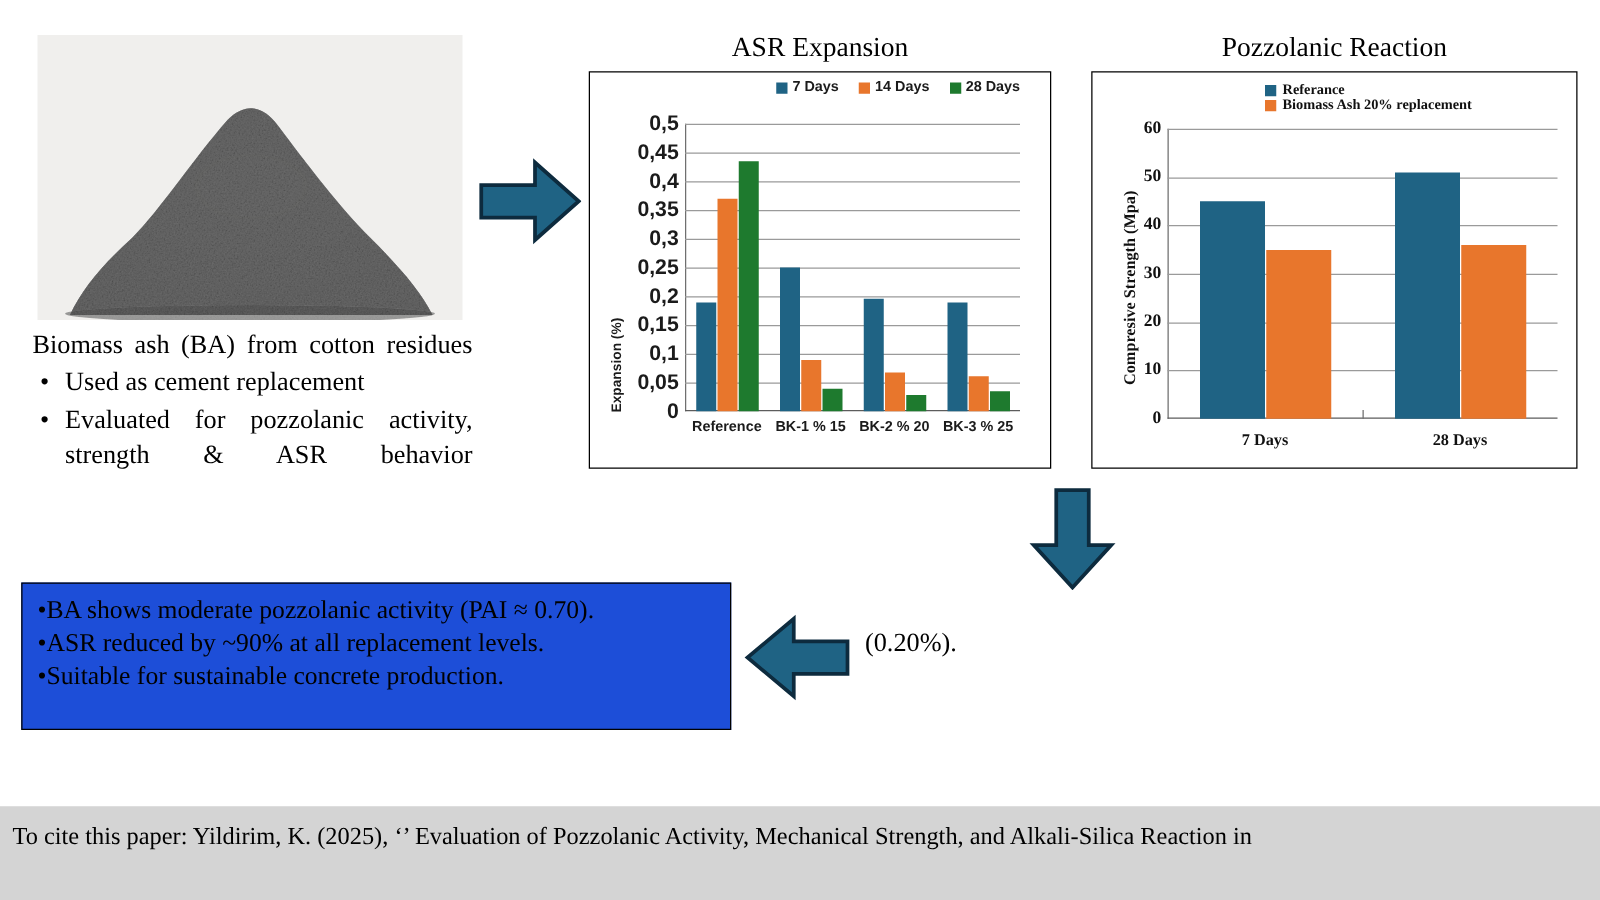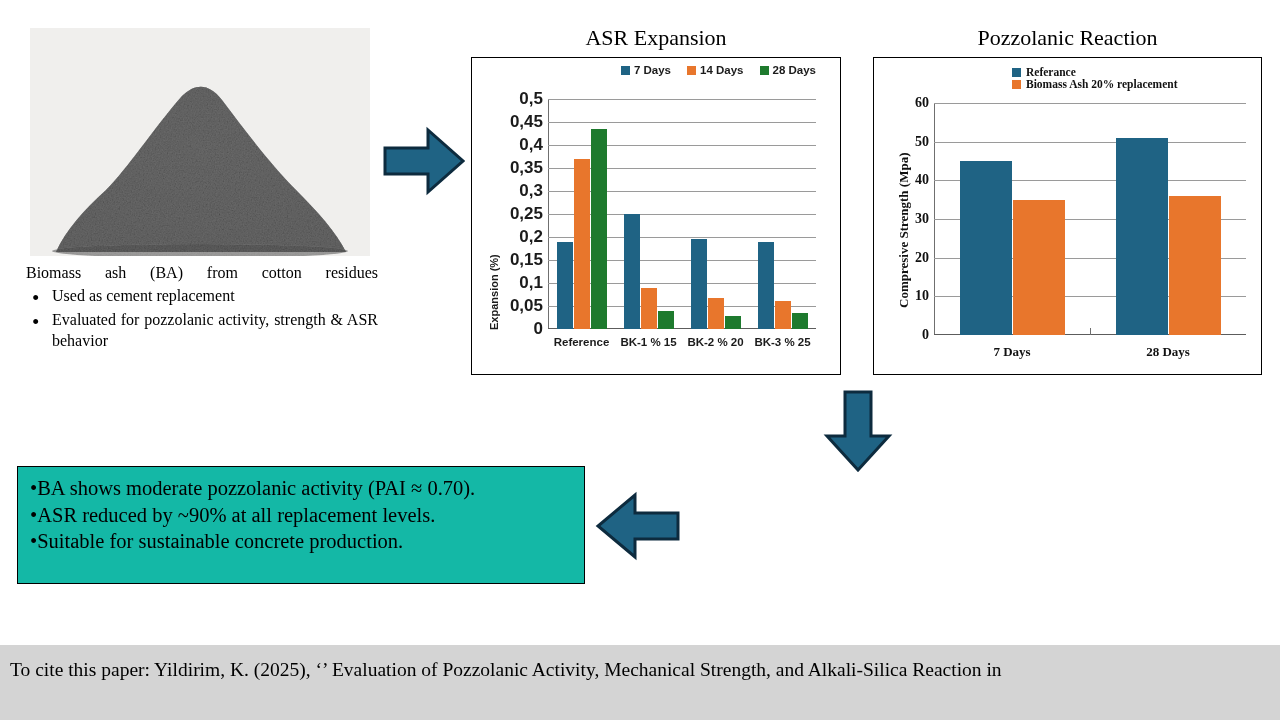--- a/index.html
+++ b/index.html
@@ -19,21 +19,21 @@
   }
   #ash-photo .heap{
     position:absolute;left:50%;top:100%;transform:translate(-50%,-100%);
     width:300px;height:176px;
   }
   #ash-photo .heap svg{display:block;}
 
   
   #left-text{
     left:26px;top:262px;width:352px;
-    font-size:16px;line-height:1.33;color:#000;
+    font-size:21px;line-height:1.33;color:#000;
   }
   #left-text .lead{text-align:justify;text-align-last:justify;}
   #left-text ul{margin:2px 0 0 0;padding-left:26px;list-style:none;}
   #left-text li{position:relative;margin:2px 0;text-align:justify;}
   #left-text li.just{text-align-last:justify;}
   #left-text li:before{
     content:"\2022";position:absolute;left:-20px;top:0;font-size:21px;
   }
 
   
@@ -99,21 +99,21 @@
   }
   #poz-cats{
     display:flex;font-family:"Liberation Serif", serif;font-weight:bold;font-size:13px;color:#111;
   }
   #poz-cats > div{flex:1;text-align:center;}
   .poz-sep{position:absolute;bottom:0;width:1px;height:7px;background:#6f6f6f;}
 
   
   #conclusion-box{
     left:17px;top:466px;width:568px;height:118px;
-    border:1.6px solid #000;box-sizing:border-box;background:#14b8a6;
+    border:1.6px solid #000;box-sizing:border-box;background:#1d4ed8;
     padding:8px 10px 0 12px;
     font-size:20.5px;line-height:1.30;color:#000;
   }
   #conclusion-box .cl{white-space:nowrap;}
 
   
   #astm-note{
     left:692px;top:500px;width:490px;
     font-size:21px;line-height:1.34;color:#000;
   }
@@ -307,19 +307,20 @@
   </svg>
 </div>
 
 <div class="abs" id="conclusion-box">
   <div class="cl">•BA shows moderate pozzolanic activity (PAI ≈ 0.70).</div>
   <div class="cl">•ASR reduced by ~90% at all replacement levels.</div>
   <div class="cl">•Suitable for sustainable concrete production.</div>
 </div>
 
 <div class="abs" id="astm-note">
+  <div>(0.20%).</div>
 </div>
 
 <div class="abs" id="citation-band">
   <div class="inner">
     <div>To cite this paper: Yildirim, K. (2025), ‘’ Evaluation of Pozzolanic Activity, Mechanical Strength, and Alkali-Silica Reaction in</div>
   </div>
 </div>
 
 </body></html>

